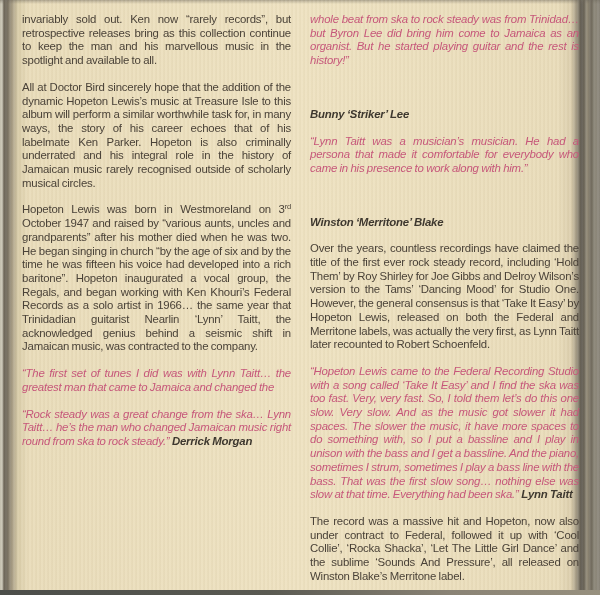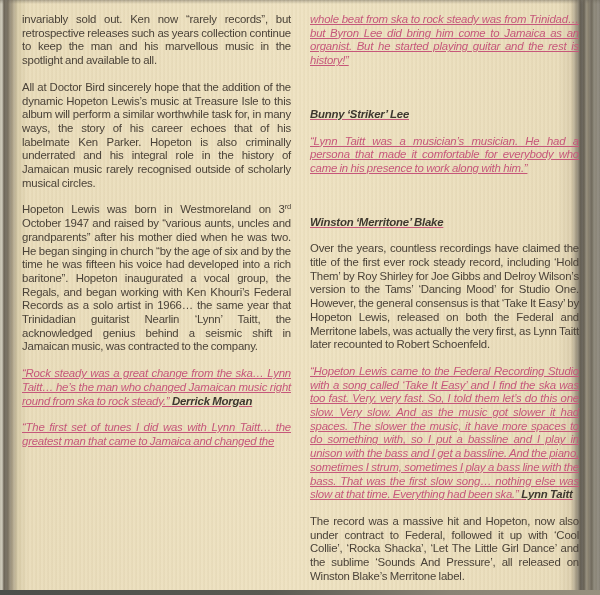--- a/index.html
+++ b/index.html
@@ -47,21 +47,20 @@
     line-height: 13.7px;
     letter-spacing: -0.2px;
     word-spacing: -0.5px;
     text-align: justify;
     color: #4a4238;
   }
   .column p:last-child { margin-bottom: 0; }
   p.quote {
     font-style: italic;
     color: #c6577a;
-    text-decoration: underline;
   }
   .attr {
     font-weight: bold;
     font-style: italic;
     color: #3e382f;
   }
   .attr-line {
     display: block;
     font-weight: bold;
     font-style: italic;
@@ -70,25 +69,25 @@
     margin-top: 40px;
   }
   sup { font-size: 7.5px; line-height: 0; vertical-align: super; margin-top: 29px; }
 </style>
 </head>
 <body>
 
 <div class="page">
   <div class="columns">
     <div class="column" id="col-left">
-        <p class="body"><span>invariably sold out. Ken now “rarely records”, but retrospective releases such as years collection continue to keep the man and his marvellous music in the spotlight and available to all.</span></p>
+        <p class="body"><span>invariably sold out. Ken now “rarely records”, but retrospective releases bring as this collection continue to keep the man and his marvellous music in the spotlight and available to all.</span></p>
         <p class="body"><span>All at Doctor Bird sincerely hope that the addition of the dynamic Hopeton Lewis’s music at Treasure Isle to this album will perform a similar worthwhile task for, in many ways, the story of his career echoes that of his labelmate Ken Parker. Hopeton is also criminally underrated and his integral role in the history of Jamaican music rarely recognised outside of scholarly musical circles.</span></p>
         <p class="body"><span>Hopeton Lewis was born in Westmoreland on 3</span><sup>rd</sup><span> October 1947 and raised by “various aunts, uncles and grandparents” after his mother died when he was two. He began singing in church “by the age of six and by the time he was fifteen his voice had developed into a rich baritone”. Hopeton inaugurated a vocal group, the Regals, and began working with Ken Khouri’s Federal Records as a solo artist in 1966… the same year that Trinidadian guitarist Nearlin ‘Lynn’ Taitt, the acknowledged genius behind a seismic shift in Jamaican music, was contracted to the company.</span></p>
+        <p class="quote"><span>“The first set of tunes I did was with Lynn Taitt… the greatest man that came to Jamaica and changed the</span></p>
         <p class="quote"><span>“Rock steady was a great change from the ska… Lynn Taitt… he’s the man who changed Jamaican music right round from ska to rock steady.” </span><span class="attr">Derrick Morgan</span></p>
-        <p class="quote"><span>“The first set of tunes I did was with Lynn Taitt… the greatest man that came to Jamaica and changed the</span></p>
       </div>
     <div class="column" id="col-right">
         <p class="quote"><span>whole beat from ska to rock steady was from Trinidad… but Byron Lee did bring him come to Jamaica as an organist. But he started playing guitar and the rest is history!”</span><span class="attr-line">Bunny ‘Striker’ Lee</span></p>
         <p class="quote"><span>“Lynn Taitt was a musician’s musician. He had a persona that made it comfortable for everybody who came in his presence to work along with him.”</span><span class="attr-line">Winston ‘Merritone’ Blake</span></p>
         <p class="body"><span>Over the years, countless recordings have claimed the title of the first ever rock steady record, including ‘Hold Them’ by Roy Shirley for Joe Gibbs and Delroy Wilson’s version to the Tams’ ‘Dancing Mood’ for Studio One. However, the general consensus is that ‘Take It Easy’ by Hopeton Lewis, released on both the Federal and Merritone labels, was actually the very first, as Lynn Taitt later recounted to Robert Schoenfeld.</span></p>
         <p class="quote"><span>“Hopeton Lewis came to the Federal Recording Studio with a song called ‘Take It Easy’ and I find the ska was too fast. Very, very fast. So, I told them let’s do this one slow. Very slow. And as the music got slower it had spaces. The slower the music, it have more spaces to do something with, so I put a bassline and I play in unison with the bass and I get a bassline. And the piano, sometimes I strum, sometimes I play a bass line with the bass. That was the first slow song… nothing else was slow at that time. Everything had been ska.” </span><span class="attr">Lynn Taitt</span></p>
         <p class="body"><span>The record was a massive hit and Hopeton, now also under contract to Federal, followed it up with ‘Cool Collie’, ‘Rocka Shacka’, ‘Let The Little Girl Dance’ and the sublime ‘Sounds And Pressure’, all released on Winston Blake’s Merritone label.</span></p>
       </div>
   </div>
   <div class="bottom-edge"></div>

